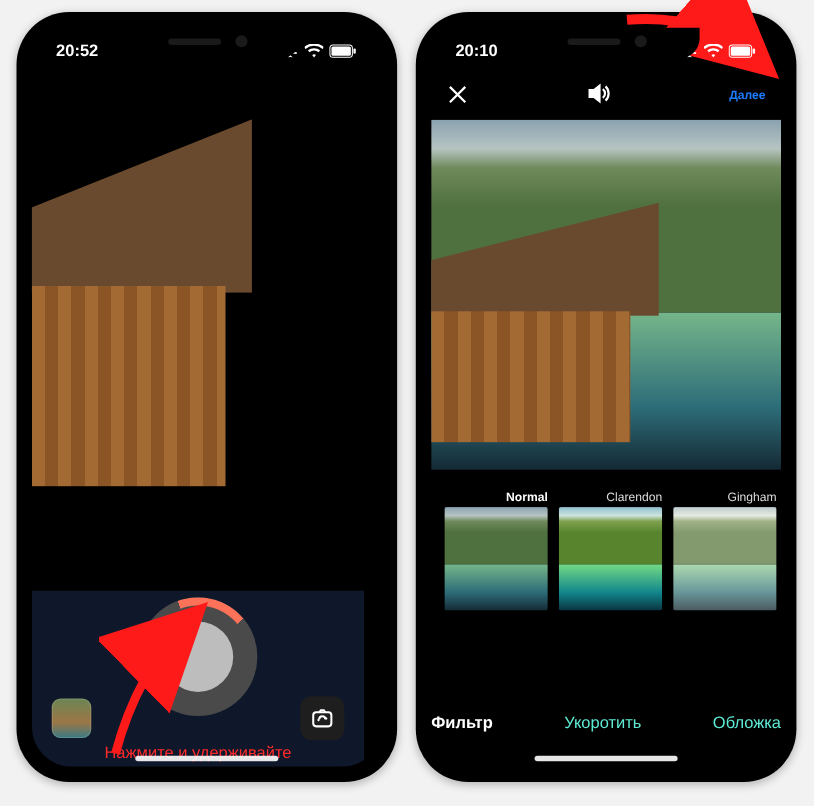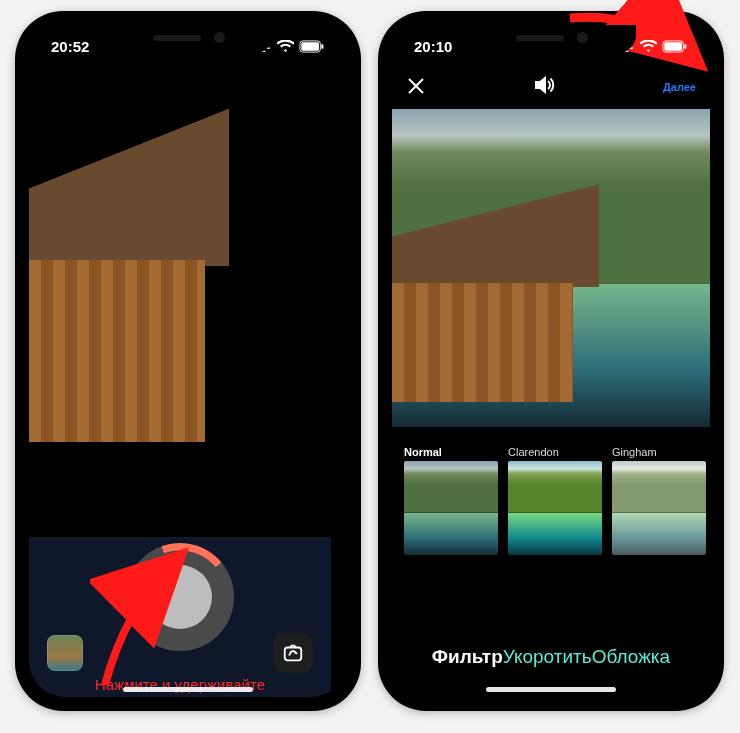--- a/index.html
+++ b/index.html
@@ -57,28 +57,28 @@
   .speaker { }
   .nextBtn { color:#1d7bff; font-size:11px; font-weight:600; }
 
   .preview { position:absolute; left:0; right:0; top:84px; height:318px; }
   .preview .scene { top:0; bottom:0; }
   .preview .hut { bottom:8%; height:62%; width:62%; }
 
   .filters { position:absolute; left:0; right:0; top:412px; height:150px; background:#000; padding:6px 4px 0 12px; overflow:hidden;}
   .fRow { display:flex; gap:10px; }
   .fItem { width:94px; flex:0 0 94px; }
-  .fItem .lab { color:#ddd; font-size:11px; text-align:left; height:18px; line-height:18px; white-space:nowrap; overflow:hidden;}
+  .fItem .lab { color:#ddd; font-size:11px; text-align:right; height:18px; line-height:18px; white-space:nowrap; overflow:hidden;}
   .fItem .thumb { width:94px; height:94px; border-radius:2px; position:relative; overflow:hidden; }
   .fItem .thumb .scene{inset:0;}
   .fItem.sel .lab{font-weight:700;color:#fff;}
   .fClarendon .thumb{filter:saturate(1.5) brightness(1.15) hue-rotate(-8deg);}
   .fGingham  .thumb{filter:contrast(.7) brightness(1.3) sepia(.15);}
 
-  .tabs { position:absolute; left:0; right:0; bottom:14px; height:52px; display:flex; align-items:center; justify-content:center; color:#fff; font-size:19px;}
+  .tabs { position:absolute; left:0; right:0; bottom:14px; height:52px; display:flex; align-items:center; justify-content:space-between; color:#fff; font-size:15px;}
   .tabs .tab { color:#5eead4; }
   .tabs .tab.active { color:#fff; font-weight:600; }
 
   .homebar { position:absolute; bottom:5px; left:50%; transform:translateX(-50%); width:130px; height:5px; background:#fff; border-radius:3px; opacity:.9;}
 </style>
 </head>
 <body>
 
 <div class="stage">
 

